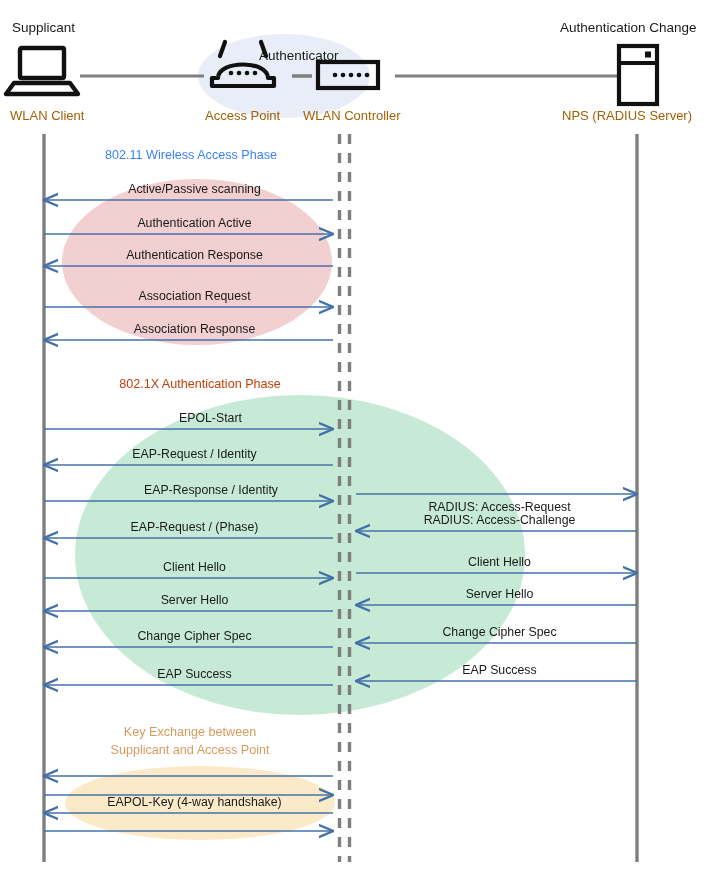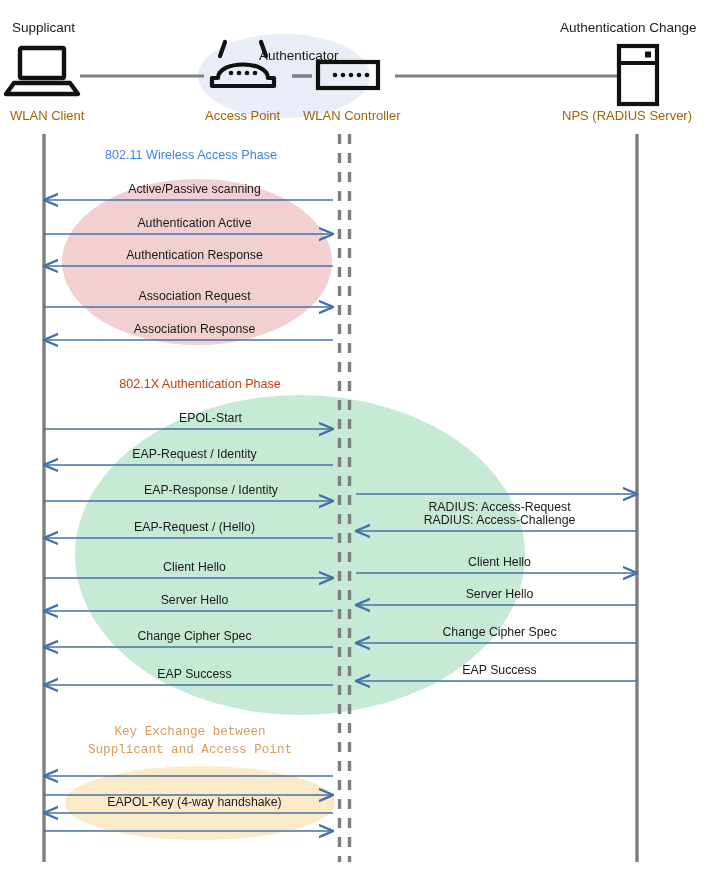--- a/index.html
+++ b/index.html
@@ -9,21 +9,21 @@
   #stage{position:absolute;inset:0;width:713px;height:614px;}
   svg.layer{position:absolute;left:0;top:0;width:713px;height:875px;}
 
   .node-title{position:absolute;font-size:13.5px;color:#1a1a1a;white-space:nowrap;text-align:center;}
   .node-caption{position:absolute;font-size:13px;color:#a16207;white-space:nowrap;text-align:center;}
 
   .msg-label{position:absolute;font-size:12.3px;color:#1a1a1a;white-space:nowrap;
              text-align:left;transform:translateX(-50%);background:transparent;}
   .phase-label{position:absolute;font-size:12.6px;white-space:nowrap;text-align:center;
                transform:translateX(-50%);font-weight:400;}
-  .phase-label.two-line{white-space:normal;line-height:1.45;font-family:Liberation Mono, monospace;}
+  .phase-label.two-line{white-space:normal;line-height:1.45;}
 </style>
 </head>
 <body>
 
 <div id="stage">
 
   <svg class="layer" viewBox="0 0 713 875">
     <defs>
       <marker id="ahR" markerWidth="9" markerHeight="9" refX="8.4" refY="4.2" orient="auto">
         <path d="M0,0.6 L8.6,4.2 L0,7.8" fill="none" stroke="#4470a8" stroke-width="1.3"></path>
@@ -128,21 +128,21 @@
 
   <div id="labels-left">
       <div class="msg-label" style="left: 194.5px; top: 182px;">Active/Passive scanning</div>
       <div class="msg-label" style="left: 194.5px; top: 216px;">Authentication Active</div>
       <div class="msg-label" style="left: 194.5px; top: 248px;">Authentication Response</div>
       <div class="msg-label" style="left: 194.5px; top: 289px;">Association Request</div>
       <div class="msg-label" style="left: 194.5px; top: 322px;">Association Response</div>
       <div class="msg-label" style="left: 194.5px; top: 411px; margin-left: 16px;">EPOL-Start</div>
       <div class="msg-label" style="left: 194.5px; top: 447px;">EAP-Request / Identity</div>
       <div class="msg-label" style="left: 211px; top: 483px;">EAP-Response / Identity</div>
-      <div class="msg-label" style="left: 194.5px; top: 520px;">EAP-Request / (Hello)</div>
+      <div class="msg-label" style="left: 194.5px; top: 520px;">EAP-Request / (Phase)</div>
       <div class="msg-label" style="left: 194.5px; top: 560px;">Client Hello</div>
       <div class="msg-label" style="left: 194.5px; top: 593px;">Server Hello</div>
       <div class="msg-label" style="left: 194.5px; top: 629px;">Change Cipher Spec</div>
       <div class="msg-label" style="left: 194.5px; top: 667px;">EAP Success</div>
       <div class="msg-label" style="left: 194.5px; top: 795px;">EAPOL-Key (4-way handshake)</div>
     </div>
   <div id="labels-right">
       <div class="msg-label" style="left: 499.5px; top: 476px; margin-top: 24px;">RADIUS: Access-Request</div>
       <div class="msg-label" style="left: 499.5px; top: 513px;">RADIUS: Access-Challenge</div>
       <div class="msg-label" style="left: 499.5px; top: 555px;">Client Hello</div>

